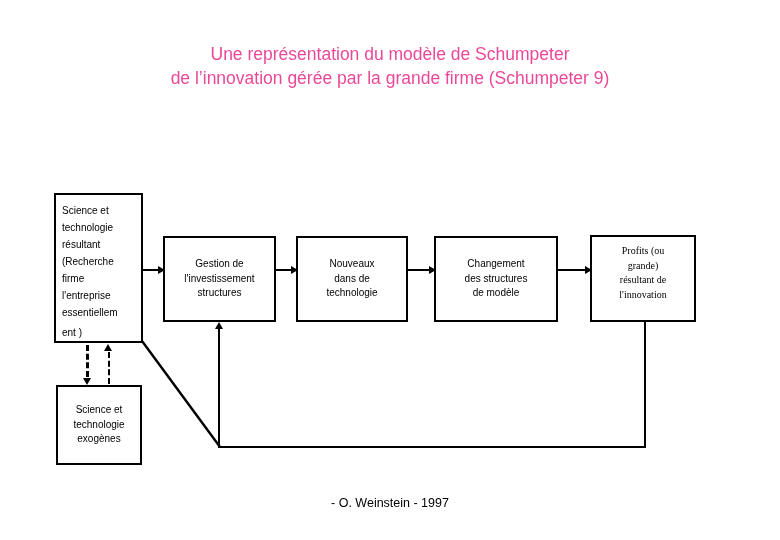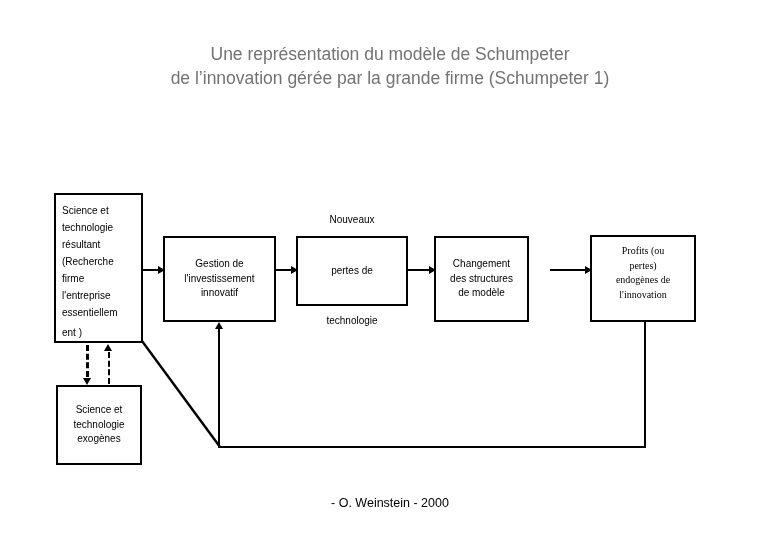--- a/index.html
+++ b/index.html
@@ -19,21 +19,21 @@
 
   
   #title {
     position: absolute;
     left: 0;
     top: 42px;
     width: 780px;
     text-align: center;
     font-size: 17.5px;
     line-height: 24px;
-    color: #737373;
+    color: #ec4899;
   }
   #title .tline { display: block; white-space: nowrap; }
 
   
   #footer {
     position: absolute;
     left: 0;
     top: 494px;
     width: 780px;
     text-align: center;
@@ -64,22 +64,22 @@
     left: 54px;  top: 193px;  width: 89px;  height: 150px;
     justify-content: flex-start;
     align-items: flex-start;
     padding: 7px 0 0 6px;
     line-height: 17px;
     text-align: left;
   }
   #node-endogenous .gap { display:block; height: 4px; }
 
   #node-investment { left: 163px; top: 236px; width: 113px; height: 86px; text-align: center; }
-  #node-production { left: 296px; top: 236px; width: 112px; height: 70px; text-align: center; gap: 36px; }
-  #node-market     { left: 434px; top: 236px; width: 95px; height: 86px; text-align: center; }
+  #node-production { left: 296px; top: 236px; width: 112px; height: 86px; text-align: center; }
+  #node-market     { left: 434px; top: 236px; width: 124px; height: 86px; text-align: center; }
   #node-profits    { left: 590px; top: 235px; width: 106px; height: 87px;
                      justify-content: flex-start; padding-top: 7px; text-align: center; font-family: Liberation Serif, serif; }
   #node-exogenous  { left: 56px;  top: 385px; width: 86px;  height: 80px; text-align: center; }
 
   
   .edge { position: absolute; background: #000; }
   .h-line { height: 2px; }
   .v-line { width: 2px; }
 
   
@@ -117,21 +117,21 @@
 
   #diag-svg { position: absolute; left: 0; top: 0; width: 780px; height: 540px; pointer-events: none; }
 </style>
 </head>
 <body>
 
 <div id="page">
 
   <div id="title">
     <span class="tline">Une représentation du modèle de Schumpeter</span>
-    <span class="tline">de l’innovation gérée par la grande firme (Schumpeter 1)</span>
+    <span class="tline">de l’innovation gérée par la grande firme (Schumpeter 9)</span>
   </div>
 
   <div class="edge h-line" style="left:143px; top:269px; width:22px;"></div>
   <div class="arrow-right" style="left:158px; top:266px;"></div>
 
   <div class="edge h-line" style="left:276px; top:269px; width:22px;"></div>
   <div class="arrow-right" style="left:291px; top:266px;"></div>
 
   <div class="edge h-line" style="left:408px; top:269px; width:28px;"></div>
   <div class="arrow-right" style="left:429px; top:266px;"></div>
@@ -162,45 +162,45 @@
     <span class="ln">firme</span>
     <span class="ln">l'entreprise</span>
     <span class="ln">essentiellem</span>
     <span class="gap"></span>
     <span class="ln">ent )</span>
   </div>
 
   <div class="node" id="node-investment">
     <span class="ln">Gestion de</span>
     <span class="ln">l'investissement</span>
-    <span class="ln">innovatif</span>
+    <span class="ln">structures</span>
   </div>
 
   <div class="node" id="node-production">
     <span class="ln">Nouveaux</span>
-    <span class="ln">pertes de</span>
+    <span class="ln">dans de</span>
     <span class="ln">technologie</span>
   </div>
 
   <div class="node" id="node-market">
     <span class="ln">Changement</span>
     <span class="ln">des structures</span>
     <span class="ln">de modèle</span>
   </div>
 
   <div class="node" id="node-profits">
     <span class="ln">Profits (ou</span>
-    <span class="ln">pertes)</span>
-    <span class="ln">endogènes de</span>
+    <span class="ln">grande)</span>
+    <span class="ln">résultant de</span>
     <span class="ln">l'innovation</span>
   </div>
 
   <div class="node" id="node-exogenous">
     <span class="ln">Science et</span>
     <span class="ln">technologie</span>
     <span class="ln">exogènes</span>
   </div>
 
   <div id="footer">
-    <span class="fline">- O. Weinstein - 2000</span>
+    <span class="fline">- O. Weinstein - 1997</span>
   </div>
 
 </div>
 
 </body></html>

